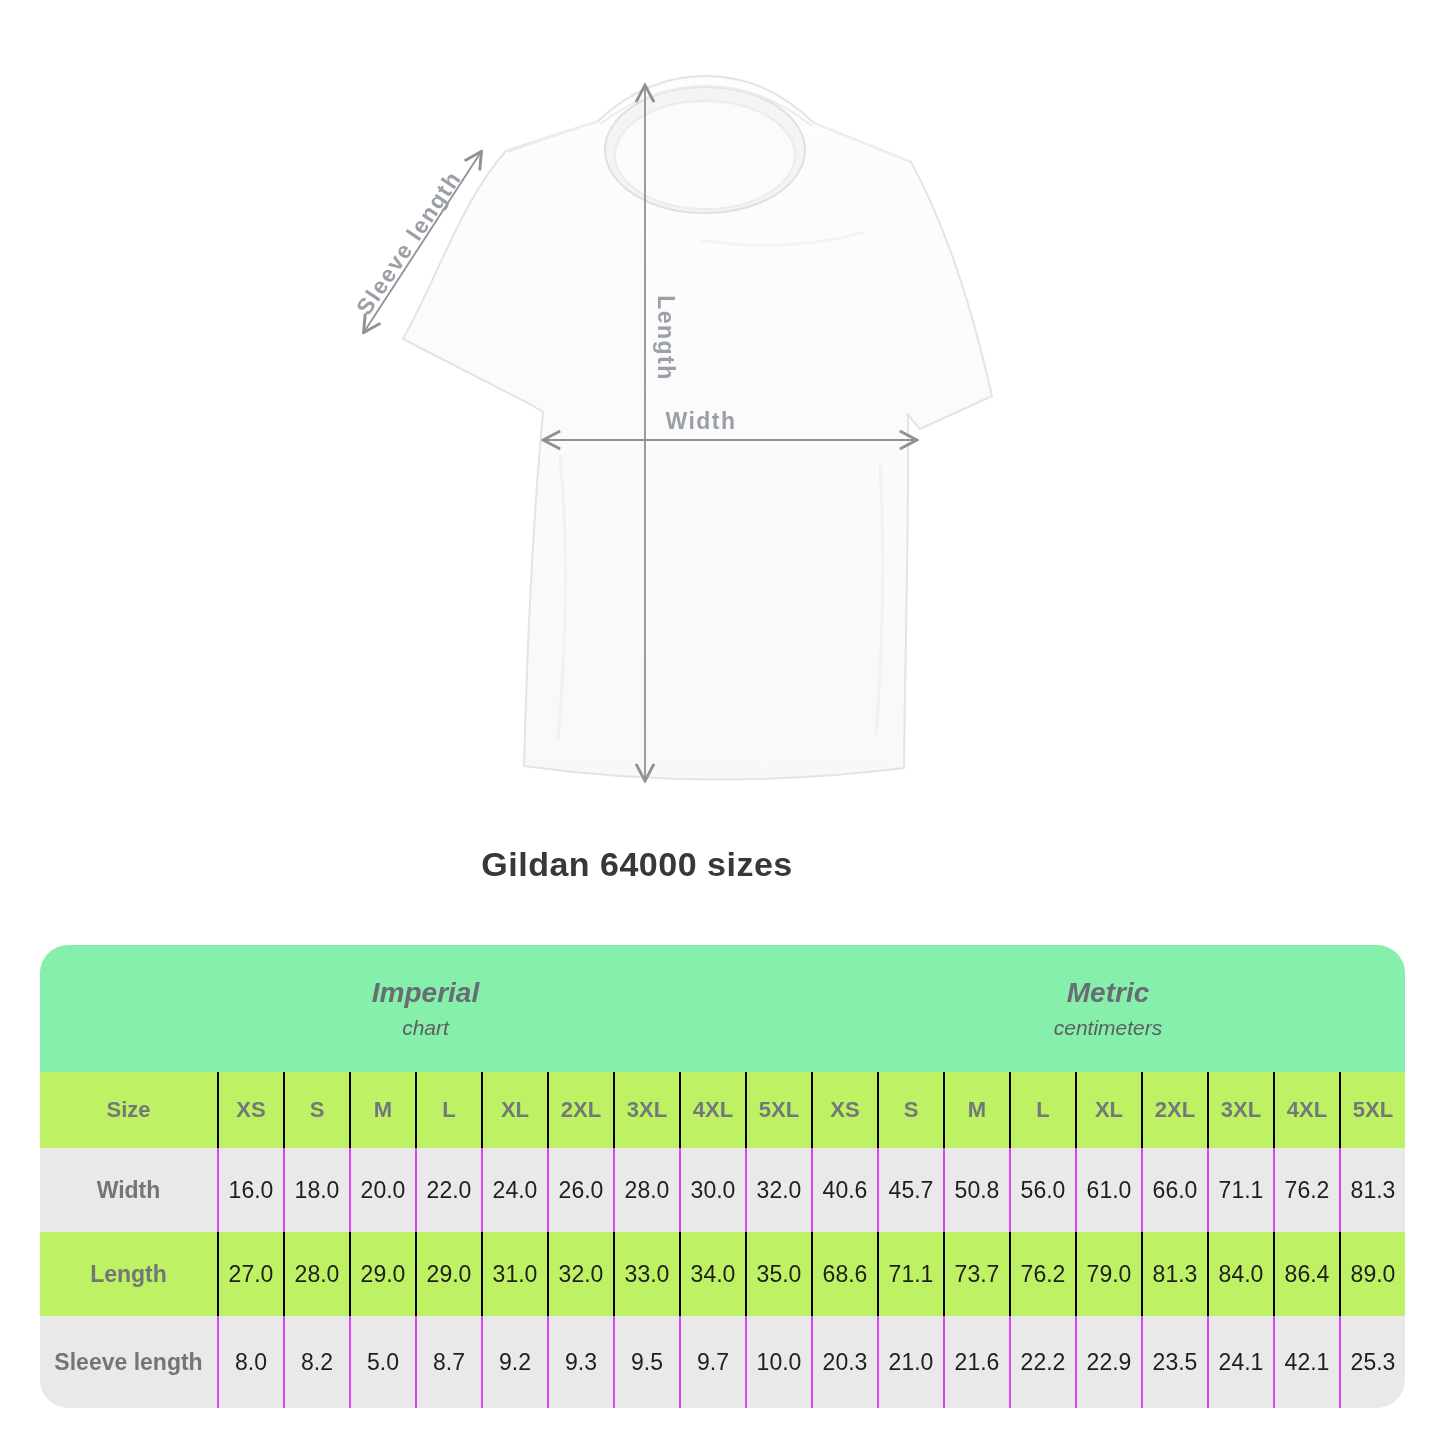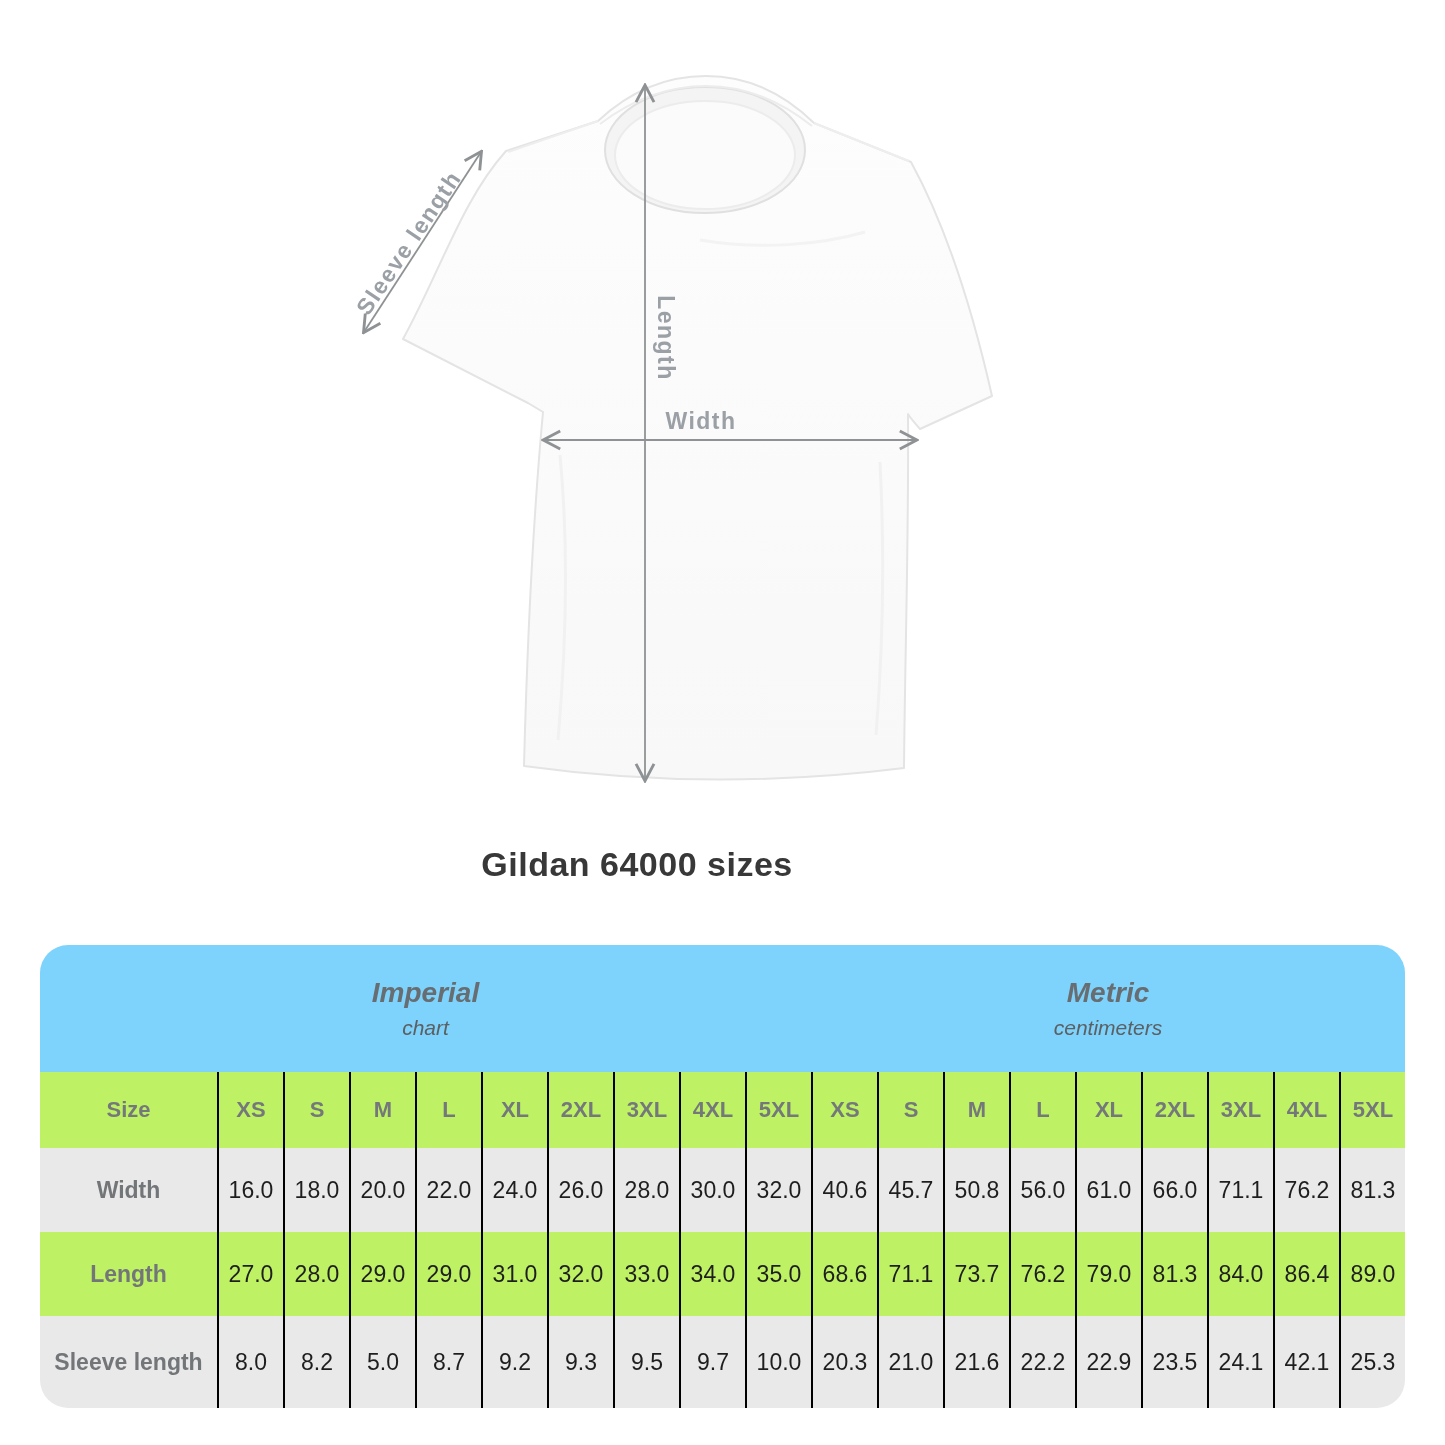--- a/index.html
+++ b/index.html
@@ -36,25 +36,25 @@
     border-radius:28px;overflow:hidden;background:#ffffff;
     display:grid;
     grid-template-columns:177px repeat(18,1fr);
     grid-template-rows:127px 76px 84px 84px 92px;
   }
   .trow{display:contents;}
   .cell{
     display:flex;align-items:center;justify-content:center;
     font-size:23px;color:#1e1e1e;
   }
-  .trow.band > .cell{background:#7dd3fc;flex-direction:column;gap:7px;}
+  .trow.band > .cell{background:#86efac;flex-direction:column;gap:7px;}
   .trow.white > .cell{background:#bef264;}
   .trow.gray  > .cell{background:#e9e9e9;}
   .trow.white > .cell + .cell{border-left:2px solid #000000;}
-  .trow.gray  > .cell + .cell{border-left:2px solid #000000;}
+  .trow.gray  > .cell + .cell{border-left:2px solid #d946ef;}
   .span10{grid-column:span 10;}
   .span9{grid-column:span 9;align-items:center;}
   .unit-name{font-size:28px;font-weight:bold;font-style:italic;color:#686d72;}
   .unit-sub{font-size:21px;font-style:italic;color:#5c6063;}
   .hdr{font-weight:bold;color:#75787b;font-size:22px;}
   .lbl{font-weight:bold;color:#737679;font-size:23px;}
 </style>
 </head>
 <body>
 

